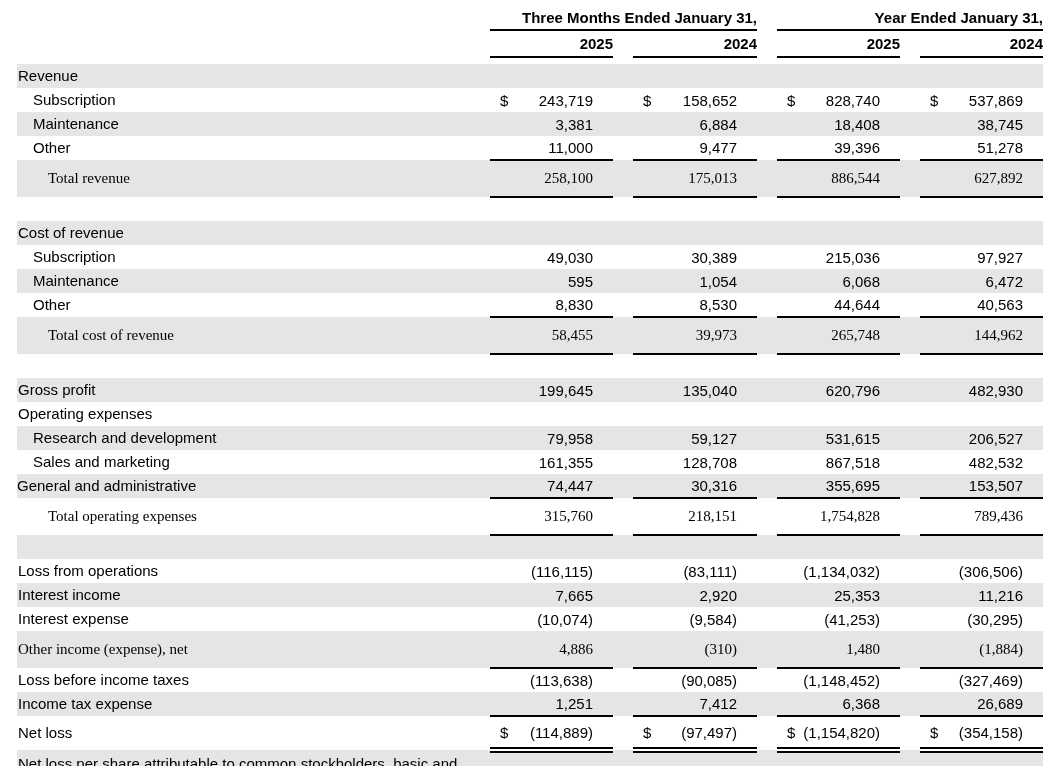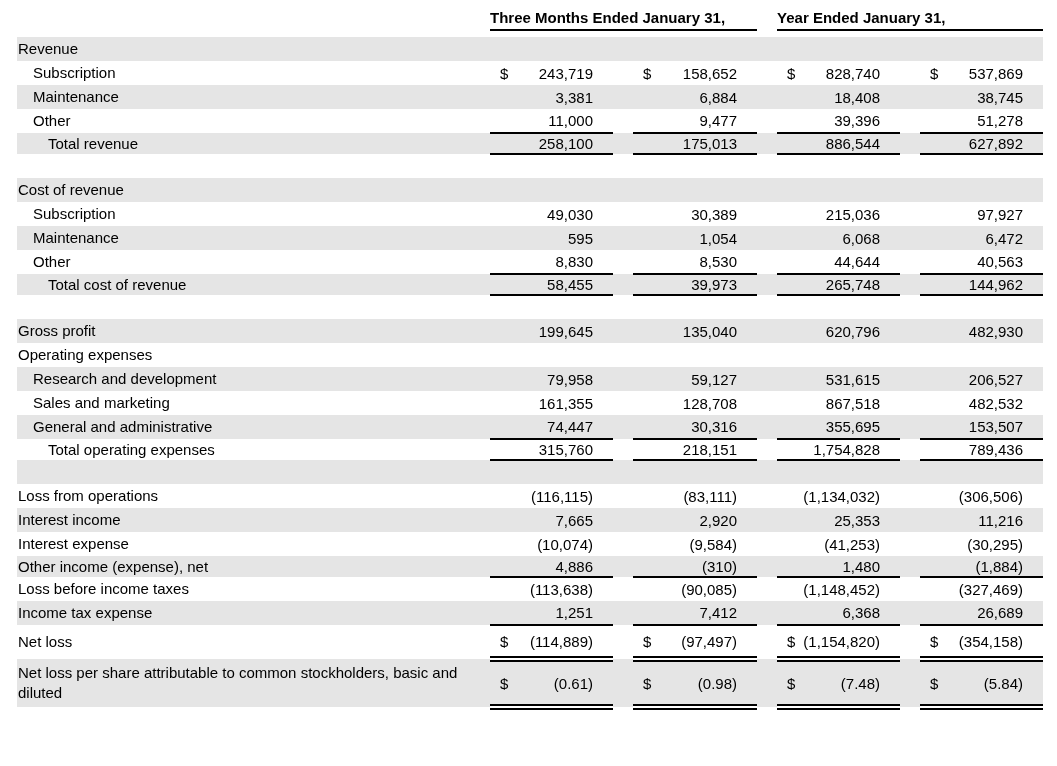--- a/index.html
+++ b/index.html
@@ -19,21 +19,21 @@
     table-layout: fixed;
     width: 1026px;
   }
   th, td {
     padding: 0;
     font-size: 15px;
     vertical-align: middle;
     overflow: hidden;
     white-space: nowrap;
   }
-  thead th { font-weight: bold; text-align: left; }
+  thead th { font-weight: bold; text-align: right; }
   .group-th  { height: 24px; border-bottom: 2px solid #000; }
   .year-th   { height: 25px; border-bottom: 2px solid #000; }
   .spacer-th { height: 6px; }
 
   tr.shaded { background: #e5e5e5; }
 
   td.label-cell { text-align: left; white-space: normal; line-height: 1.32; }
   td.value-cell { }
   td.gap-cell   { }
 
@@ -43,21 +43,21 @@
     align-items: center;
     padding: 0 20px 0 10px;
   }
   .cellflex .num { flex: 1; text-align: right; }
 
   .line-top           { border-top: 2px solid #000; }
   .line-bottom        { border-bottom: 2px solid #000; }
   .line-bottom-double { border-bottom: 6px double #000; }
 
   tr.h-normal  { height: 24px; }
-  tr.h-tall    { height: 21px; }
+  tr.h-tall    { height: 37px; font-family: Liberation Serif, serif; }
   tr.h-lg      { height: 34px; }
   tr.h-xl      { height: 48px; }
 </style>
 </head>
 <body>
 
 <div class="sheet">
   <table class="fin">
     <colgroup>
       <col style="width:473px">
@@ -70,20 +70,30 @@
       <col style="width:123px">
     </colgroup>
     <thead>
       <tr>
         <th></th>
         <th class="group-th" colspan="3">Three Months Ended January 31,</th>
         <th></th>
         <th class="group-th" colspan="3">Year Ended January 31,</th>
       </tr>
       <tr>
+        <th></th>
+        <th class="year-th">2025</th>
+        <th></th>
+        <th class="year-th">2024</th>
+        <th></th>
+        <th class="year-th">2025</th>
+        <th></th>
+        <th class="year-th">2024</th>
+      </tr>
+      <tr>
         <th class="spacer-th" colspan="8"></th>
       </tr>
     </thead>
     <tbody>
         <tr class="shaded h-normal">
           <td class="label-cell" style="padding-left: 1px;">Revenue</td>
           <td class="value-cell"></td>
           <td class="gap-cell"></td>
           <td class="value-cell"></td>
           <td class="gap-cell"></td>
@@ -455,21 +465,21 @@
           </td>
           <td class="gap-cell"></td>
           <td class="value-cell">
             <div class="cellflex">
               <span class="cur"></span>
               <span class="num">482,532</span>
             </div>
           </td>
         </tr>
         <tr class="shaded h-normal">
-          <td class="label-cell" style="padding-left: 16px;">General and administrative</td>
+          <td class="label-cell" style="">General and administrative</td>
           <td class="value-cell">
             <div class="cellflex">
               <span class="cur"></span>
               <span class="num">74,447</span>
             </div>
           </td>
           <td class="gap-cell"></td>
           <td class="value-cell">
             <div class="cellflex">
               <span class="cur"></span>

